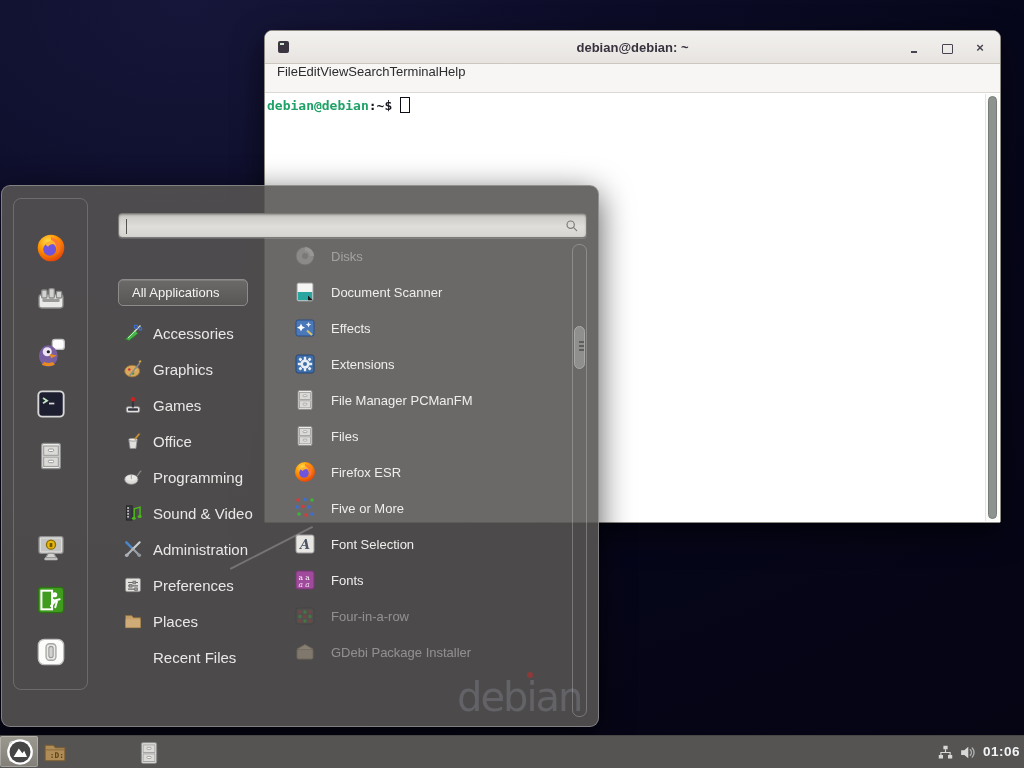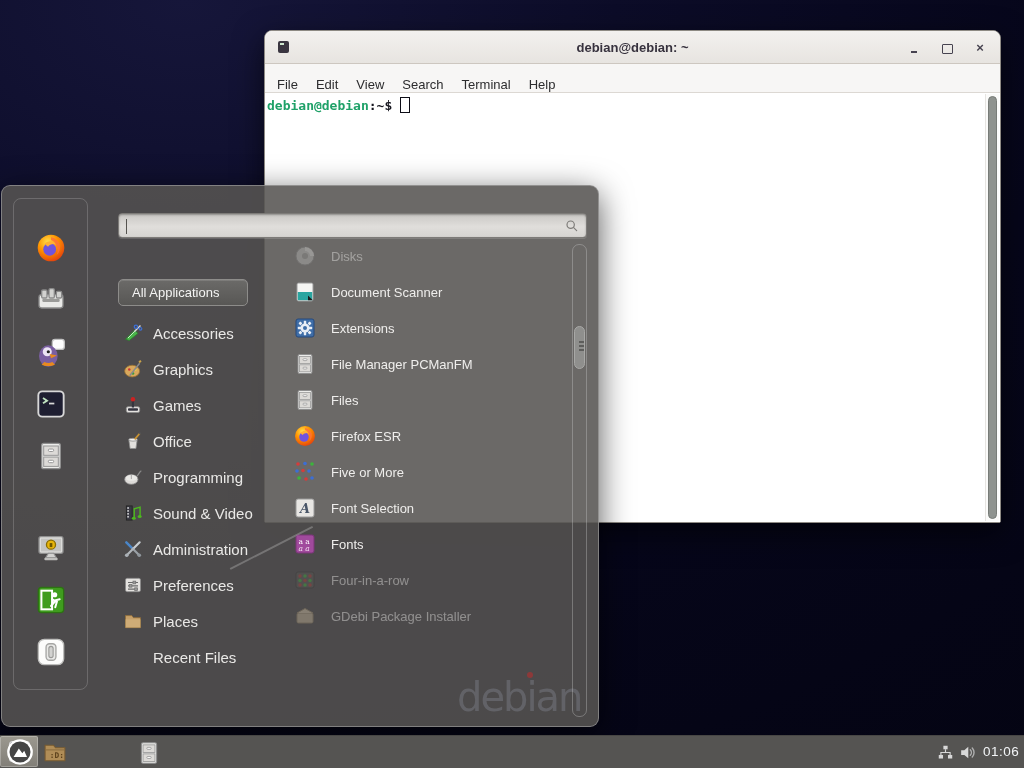--- a/index.html
+++ b/index.html
@@ -36,21 +36,21 @@
   }
   .controls { position:absolute; right:14px; top:0; height:33px; display:flex; align-items:center; gap:21px; }
   .ctl { width:12px; height:12px; display:inline-flex; align-items:flex-end; justify-content:center; cursor:default; }
   .ctl.min::after { content:""; width:6px; height:2px; background:#474350; margin-bottom:1px; }
   .ctl.max::after { content:""; width:9px; height:8px; border:1.5px solid #474350; border-radius:1px; }
   .ctl.close { font-size:13px; line-height:12px; color:#474350; font-weight:bold; align-items:center; }
 
   .menubar {
     position:absolute; left:0; top:33px; right:0; height:29px;
     background:#f7f6f5; border-bottom:1px solid #dcd8d3;
-    display:flex; align-items:flex-end; gap:18px; padding-left:12px;
+    display:flex; align-items:flex-start; padding-left:12px;
   }
   .menubar span { font-size:13px; color:#2c2c2e; }
 
   .term-content {
     position:absolute; left:0; top:62px; right:0; bottom:0; background:#ffffff;
     padding:4px 2px; font-family:"DejaVu Sans Mono", monospace; font-size:13px; font-weight:bold;
   }
   .prompt-user { color:#1fa168; }
   .prompt-rest { color:#16161f; }
   .term-cursor {
@@ -164,21 +164,21 @@
     background:linear-gradient(#9b988f, #827f78);
     box-shadow:inset 0 0 0 1px rgba(255,255,255,0.25);
     display:flex; align-items:center; justify-content:center;
   }
   .tb-termbtn .inner { width:25px; height:25px; }
   .tb-cabinet { left:136px; top:4px; width:26px; height:26px; }
   .tray-network { left:937px; top:8px; width:17px; height:17px; }
   .tray-volume  { left:958px; top:7px; width:19px; height:19px; }
   .tb-clock {
     position:absolute; left:983px; top:8px;
-    font-size:13.5px; font-weight:normal; color:#f2f4f6; letter-spacing:0.5px;
+    font-size:13.5px; font-weight:bold; color:#f2f4f6; letter-spacing:0.5px;
   }
 </style>
 </head>
 <body>
 
 <div class="desktop">
 
   <div class="terminal-window">
     <div class="titlebar">
       <span class="win-icon"></span>
@@ -387,20 +387,29 @@
             </svg></span>
           <span>Disks</span>
         </div>
         <div class="app-row">
           <span class="ico"><svg viewBox="0 0 24 24">
               <rect x="4" y="3" width="16" height="18" rx="1.5" fill="#f5f5f3" stroke="#9a9a9a"></rect>
               <rect x="4.8" y="12" width="14.4" height="8.2" fill="#2aa5a0"></rect>
               <path d="M15 15.5l4.8 4.8H15z" fill="#1b1b1b"></path>
             </svg></span>
           <span>Document Scanner</span>
+        </div>
+        <div class="app-row">
+          <span class="ico"><svg viewBox="0 0 24 24">
+              <rect x="3" y="4" width="18" height="16" rx="2" fill="#4a78b8" stroke="#2d4f84"></rect>
+              <path d="M8 7.5l1.2 2.7 2.8 1.3-2.8 1.4L8 15.5l-1.2-2.6L4 11.5l2.8-1.3z" fill="#fff"></path>
+              <path d="M15.5 6l.8 1.8 1.9.8-1.9.9-.8 2.1-.8-2.1-1.9-.9 1.9-.8z" fill="#e8f0ff"></path>
+              <path d="M14 14.5l5 4.5" stroke="#d8c26a" stroke-width="2"></path>
+            </svg></span>
+          <span>Effects</span>
         </div>
         <div class="app-row">
           <span class="ico"><svg viewBox="0 0 24 24">
               <rect x="3" y="3" width="18" height="18" rx="2" fill="#3f6ea8" stroke="#27497a"></rect>
               <g fill="#e8eef6">
                 <circle cx="12" cy="12" r="4.6"></circle>
                 <rect x="10.8" y="4.8" width="2.4" height="3.2" rx="0.6"></rect>
                 <rect x="10.8" y="16" width="2.4" height="3.2" rx="0.6"></rect>
                 <rect x="4.8" y="10.8" width="3.2" height="2.4" rx="0.6"></rect>
                 <rect x="16" y="10.8" width="3.2" height="2.4" rx="0.6"></rect>

